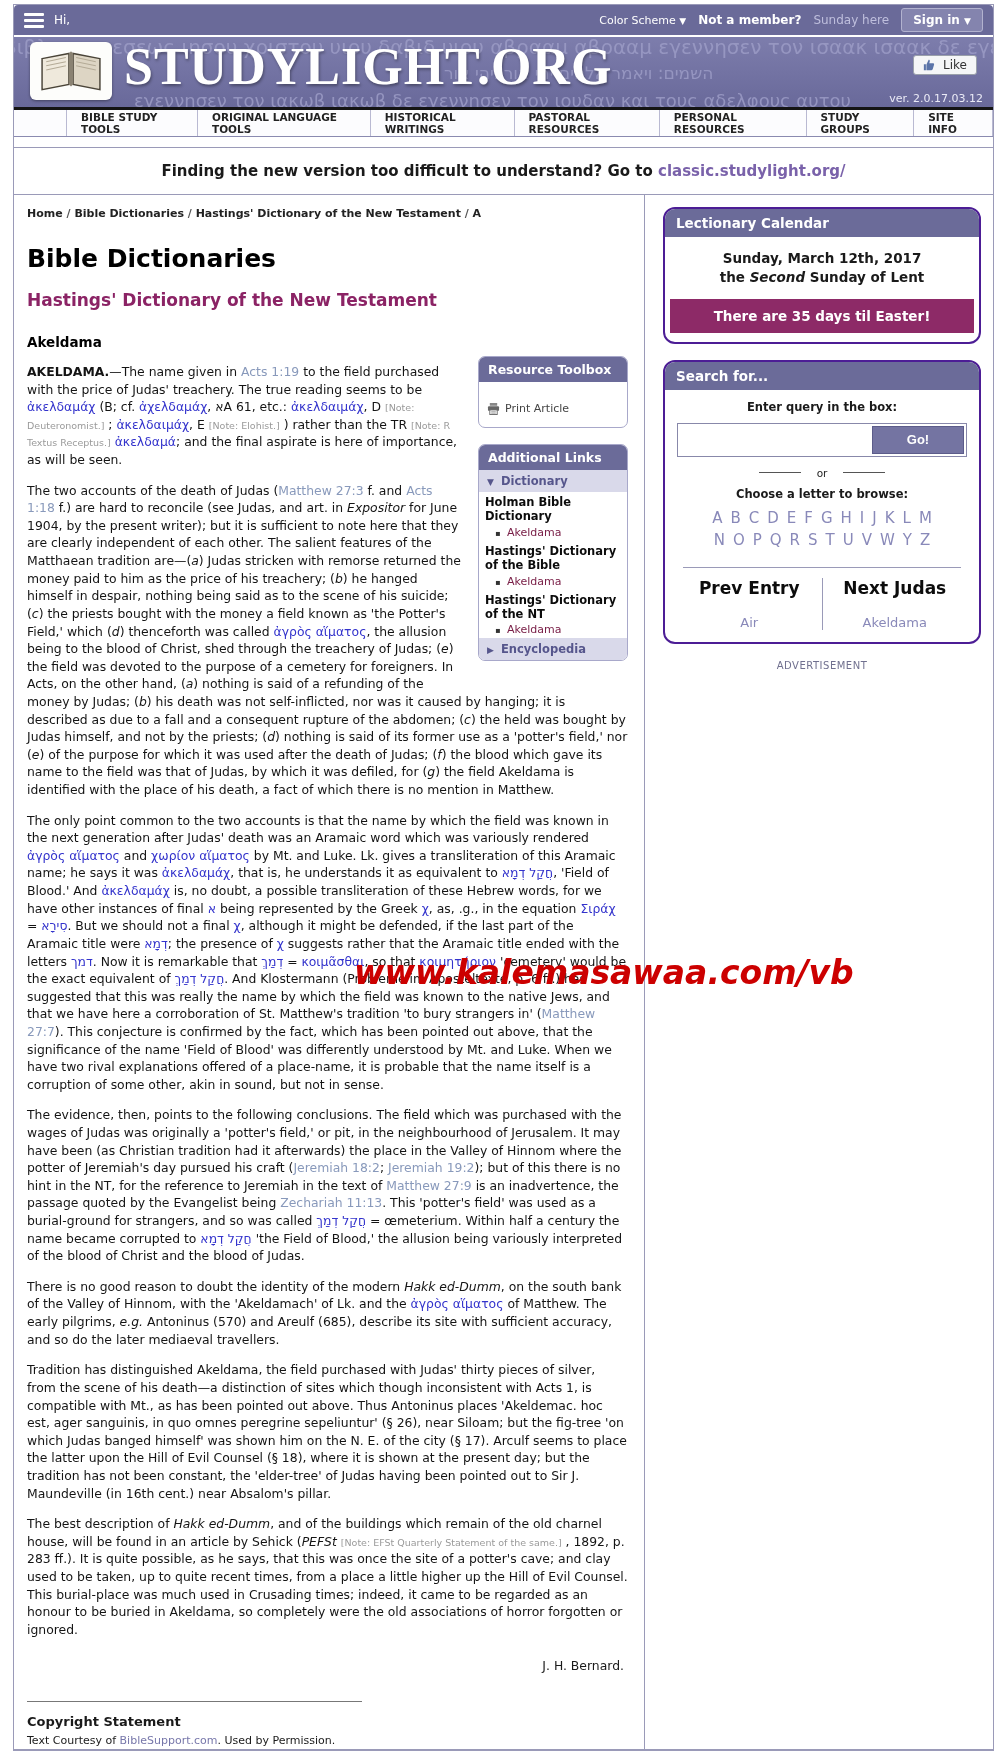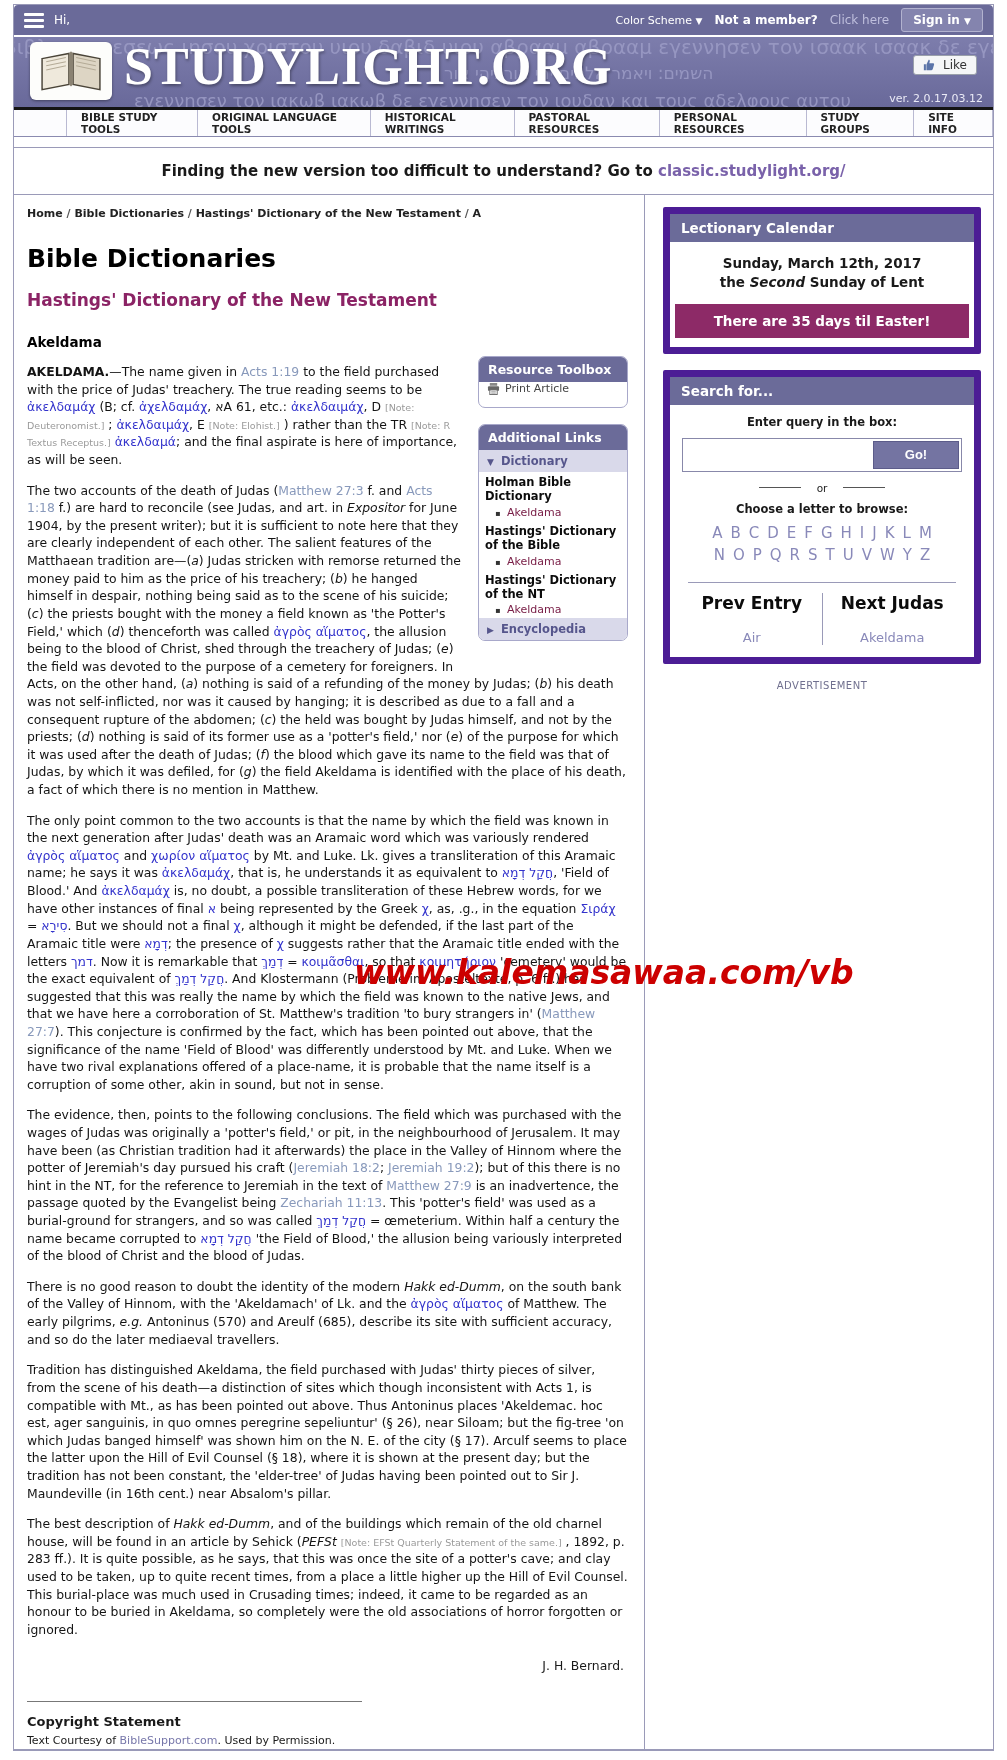--- a/index.html
+++ b/index.html
@@ -53,21 +53,21 @@
   .crumbs{font-size:11px;font-weight:bold;color:#222;margin-top:6px;}
   .bc-item{cursor:pointer;}
   .bc-sep{color:#555;}
   .h1{font-size:25px;font-weight:bold;color:#000;margin:24px 0 0;}
   .h2{font-size:17px;font-weight:bold;color:#8b2365;margin:17px 0 0;}
   .h3{font-size:13.5px;font-weight:bold;color:#000;margin:24px 0 0;}
 
   .floaters{float:right;width:150px;margin:6px 0 10px 14px;}
   .box{border:1px solid #a8a8ca;border-radius:7px;background:#fff;overflow:hidden;margin-bottom:16px;}
   .box-head{background:#6b6b99;color:#fff;font-weight:bold;font-size:12.5px;padding:5px 9px;}
-  .rt-body{padding:0 8px 12px;font-size:11px;color:#444;}
+  .rt-body{padding:20px 8px 12px;font-size:11px;color:#444;}
   .print-link{display:flex;align-items:center;gap:5px;cursor:pointer;}
   .al-section{background:#d9d9ea;color:#56568c;font-weight:bold;font-size:11.5px;padding:4px 8px;cursor:pointer;}
   .al-section .tri{font-size:9px;margin-right:3px;}
   .al-group{padding:3px 6px 1px;font-weight:bold;font-size:11.5px;color:#0c0c0c;line-height:1.25;}
   .al-entry{padding:1px 6px 2px 16px;font-size:11px;color:#7a2048;cursor:pointer;}
   .al-entry .sq{color:#333;font-size:8px;margin-right:3px;}
 
   .apara{font-size:12.4px;line-height:1.42;margin:13px 0;color:#141414;}
   .seg-b{font-weight:bold;}
   .seg-i{font-style:italic;}
@@ -79,21 +79,21 @@
 
   .cp-rule{border:none;border-top:1px solid #777;width:335px;margin:28px 0 12px;}
   .cp-head{font-size:13px;font-weight:bold;margin:6px 0 3px;}
   .cp-line{font-size:11px;line-height:1.55;}
   .cp-link{color:#7777aa;cursor:pointer;}
 
   .watermark{position:absolute;left:340px;top:758px;z-index:5;color:#cc0000;font-size:33px;
              font-weight:bold;font-style:italic;white-space:nowrap;pointer-events:none;}
 
   
-  .side-box{border:7px solid #4c1d95;border-radius:2px;overflow:hidden;background:#fff;margin-bottom:16px;}
+  .side-box{border:2px solid #4c1d95;border-radius:12px;overflow:hidden;background:#fff;margin-bottom:16px;}
   .side-head{background:#6b6b99;color:#fff;font-weight:bold;font-size:13.5px;padding:6px 11px;}
   .lect-body{text-align:center;font-size:13.5px;font-weight:bold;padding:12px 8px 10px;line-height:1.4;}
   .easter{background:#8d2a67;color:#fff;font-weight:bold;font-size:13.5px;text-align:center;
           padding:9px 4px;margin:2px 5px 9px;}
   .search-body{padding:10px 12px 0;text-align:center;}
   .q-label{font-size:11.5px;font-weight:bold;}
   .q-row{display:flex;border:1px solid #8888aa;margin:9px 0 10px;height:32px;}
   .q-input{flex:1;border:none;outline:none;font-size:13px;padding:0 6px;}
   .go-btn{width:92px;background:#7474a2;border:1px solid #5c5c8a;color:#fff;font-weight:bold;
           font-size:13px;margin:2px;cursor:pointer;}
@@ -120,21 +120,21 @@
         <span></span>
         <span></span>
         <span></span>
       </div>
     <span class="greet">Hi,</span>
     <div class="top-right">
       <span class="cscheme">
         <span>Color Scheme</span> <span class="chev">▼</span>
       </span>
       <span class="notmem">Not a member?</span>
-      <span class="clickhere">Click here</span>
+      <span class="clickhere">Sunday here</span>
       <span class="signin">
         <span>Sign in</span> <span class="chev">▼</span>
       </span>
     </div>
   </div>
 
   <div class="banner">
     <div class="bgline bg1">βιβλος γενεσεως ιησου χριστου υιου δαβιδ υιου αβρααμ αβρααμ εγεννησεν τον ισαακ ισαακ δε εγεννησεν</div>
     <div class="bgline bg2">השמים: ויאמר אלהים יהי אור ויהי אור</div>
     <div class="bgline bg3">εγεννησεν τον ιακωβ ιακωβ δε εγεννησεν τον ιουδαν και τους αδελφους αυτου</div>

